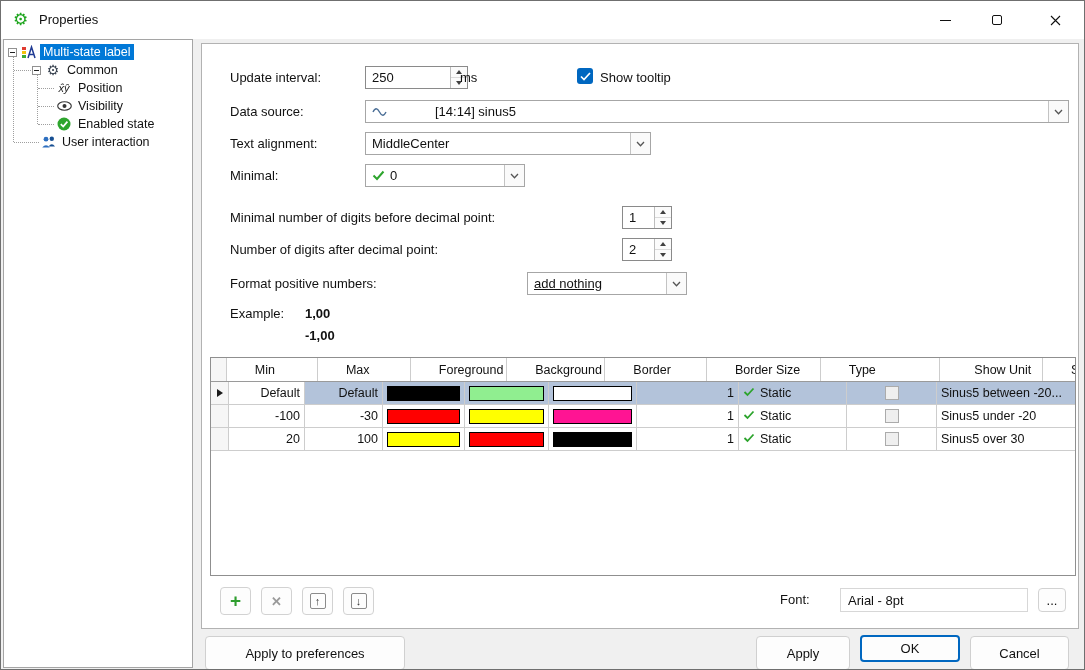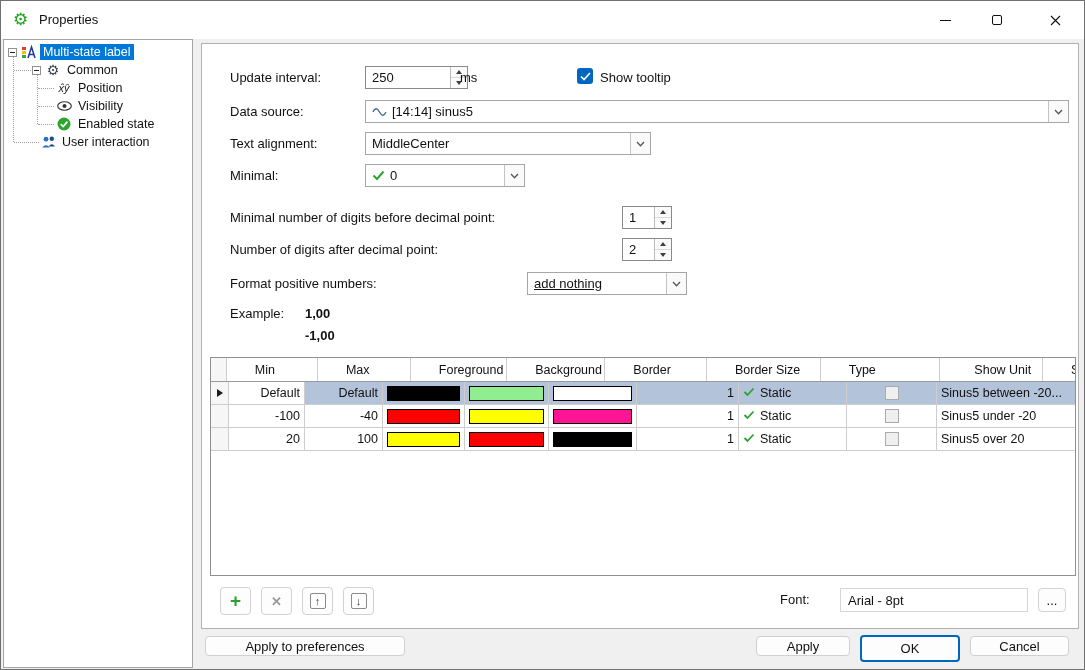--- a/index.html
+++ b/index.html
@@ -69,21 +69,21 @@
   
   .tb-btn { position:absolute; top:543px; width:31px; height:28px; border:1px solid #d2d2d2; border-radius:4px; background:#fdfdfd; display:flex; align-items:center; justify-content:center; }
   .plus { color:#2f9e2f; font-size:19px; font-weight:bold; line-height:1; margin-top:-2px; }
   .cross { color:#9a9a9a; font-size:13px; font-weight:bold; }
   .boxarrow { width:16px; height:16px; border:1px solid #8b8b8b; border-radius:2px; display:flex; align-items:center; justify-content:center; font-size:11px; color:#333; }
 
   .font-field { position:absolute; height:24px; border:1px solid #d7d7d7; background:#fff; display:flex; align-items:center; padding-left:7px; }
   .dots-btn { position:absolute; height:24px; border:1px solid #d2d2d2; border-radius:4px; background:#fdfdfd; display:flex; align-items:center; justify-content:center; }
 
   
-  .btn { position:absolute; height:20px; border:1px solid #d0d0d0; border-radius:4px; background:#fdfdfd; display:flex; align-items:center; justify-content:center; }
+  .btn { position:absolute; height:34px; border:1px solid #d0d0d0; border-radius:4px; background:#fdfdfd; display:flex; align-items:center; justify-content:center; }
   .btn.primary { border:2px solid #0067c0; }
 
   .green-check path { stroke:var(--check-green,#2da42d); }
 </style>
 </head>
 <body>
 
 <div class="window">
 
   <div class="titlebar">
@@ -181,21 +181,21 @@
     <span class="lbl" style="left:258px; top:26px;">ms</span>
 
     <div class="checkbox" style="left:375px; top:24px;">
       <svg width="11" height="9" viewBox="0 0 11 9">
           <path d="M1 4.5 L4 7.5 L10 1" fill="none" stroke="#fff" stroke-width="1.7"></path>
         </svg>
     </div>
     <span class="lbl" style="left:398px; top:26px;">Show tooltip</span>
 
     <span class="lbl" style="left:28px; top:60px;">Data source:</span>
-    <div class="combo" style="left:163px; top:56px; width:704px;">
+    <div class="combo" style="left:163px; top:56px; width:704px;gap:43px;">
       <span class="combo-icon">
         <svg width="15" height="14" viewBox="0 0 15 14">
             <path d="M1 7 Q4.2 0.5 7.5 7 T14 7" fill="none" stroke="#4a6e96" stroke-width="1.4"></path>
           </svg>
       </span>
       <span>[14:14] sinus5</span>
       <span class="drop">
         <svg width="9" height="6" viewBox="0 0 9 6">
             <path d="M1 1 L4.5 4.7 L8 1" fill="none" stroke="#555" stroke-width="1.3"></path>
           </svg>
@@ -297,21 +297,21 @@
         </div>
         <div class="gcell c-sunit">
             <span class="mini-checkbox"></span>
           </div>
         <div class="gcell c-source">Sinus5 between -20...</div>
       </div>
 
       <div class="grow">
         <div class="gcell c-marker"></div>
         <div class="gcell c-min num">-100</div>
-        <div class="gcell c-max num">-40</div>
+        <div class="gcell c-max num">-30</div>
         <div class="gcell c-fg">
             <span class="swatch" style="background: rgb(255, 0, 0);"></span>
           </div>
         <div class="gcell c-bg">
             <span class="swatch" style="background: rgb(255, 255, 0);"></span>
           </div>
         <div class="gcell c-border">
             <span class="swatch" style="background: rgb(255, 20, 147);"></span>
           </div>
         <div class="gcell c-bsize num">1</div>
@@ -343,21 +343,21 @@
         <div class="gcell c-bsize num">1</div>
         <div class="gcell c-type">
           <span class="green-check"><svg width="12" height="10" viewBox="0 0 12 10">
                 <path d="M1.5 5 L4.5 8 L10.5 1.5" fill="none" stroke-width="1.8"></path>
               </svg></span>
           <span>Static</span>
         </div>
         <div class="gcell c-sunit">
             <span class="mini-checkbox"></span>
           </div>
-        <div class="gcell c-source">Sinus5 over 20</div>
+        <div class="gcell c-source">Sinus5 over 30</div>
       </div>
     </div>
 
     <div class="tb-btn" style="left:18px;">
         <span class="plus">+</span>
       </div>
     <div class="tb-btn" style="left:59px;">
         <span class="cross">✕</span>
       </div>
     <div class="tb-btn" style="left:100px;">

